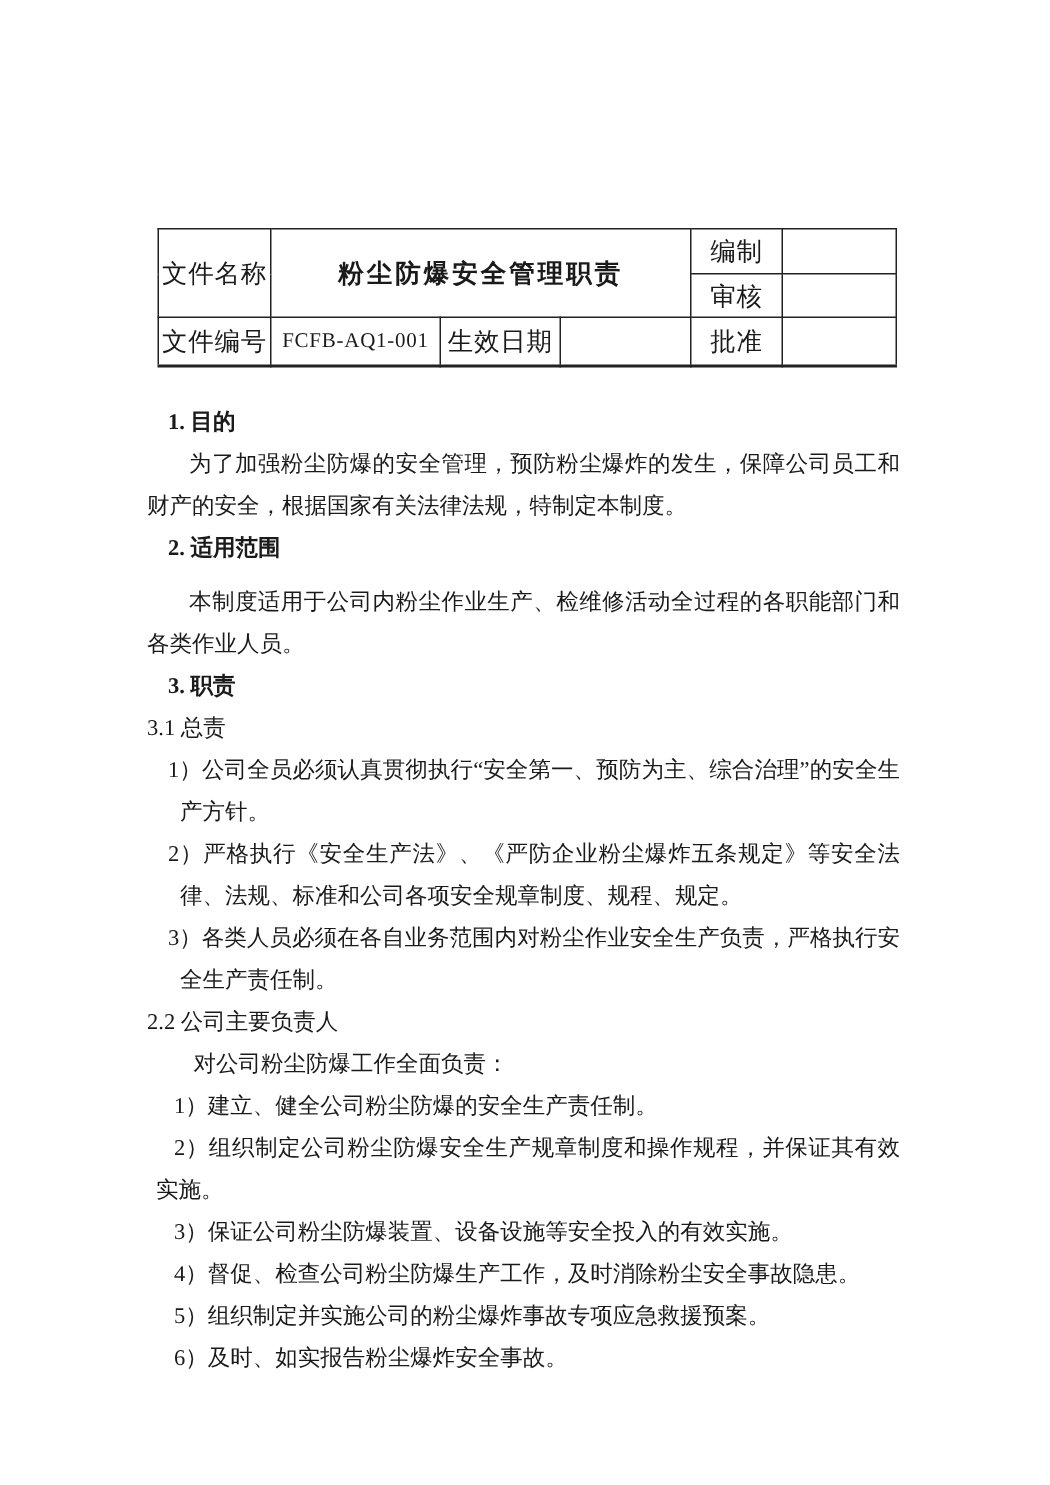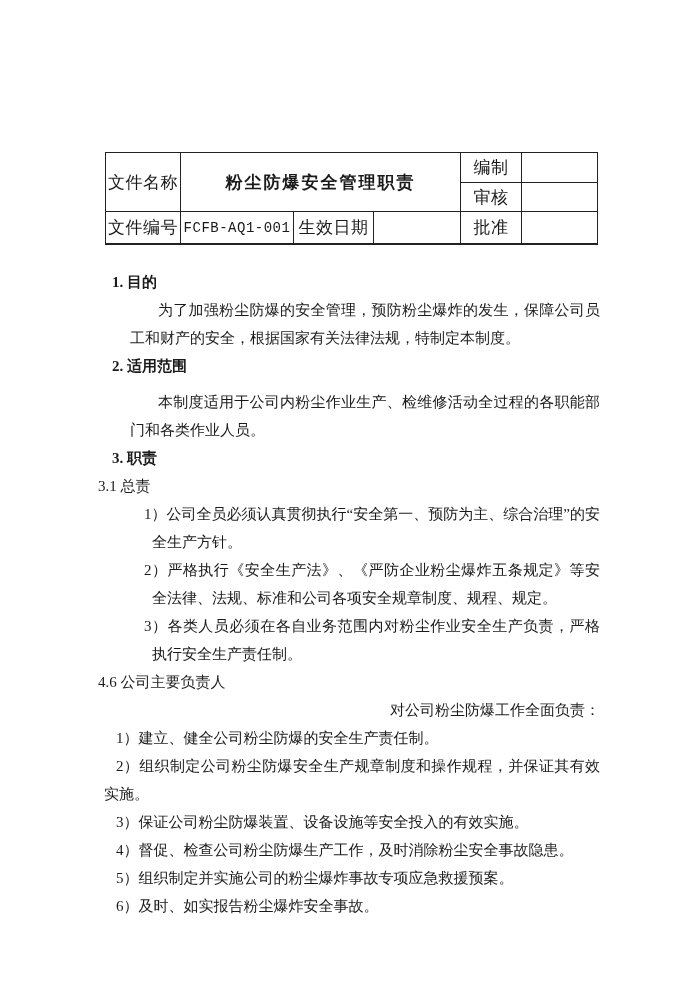--- a/index.html
+++ b/index.html
@@ -29,48 +29,48 @@
     vertical-align: middle;
     font-size: 17px;
     padding: 0;
     letter-spacing: 0.5px;
     overflow: hidden;
     white-space: nowrap;
   }
   .header-table { border: 1px solid #222; border-bottom: 2px solid #222; }
   .header-table tr.r1 td { height: 29px; }
   .header-table tr.r2 td { height: 28px; }
-  .header-table tr.r3 td { height: 31px; font-family: Liberation Mono, monospace; }
+  .header-table tr.r3 td { height: 31px; }
   .header-table td.title-cell {
     font-size: 17px;
     font-weight: bold;
     letter-spacing: 2px;
   }
   .header-table td.code-cell {
     font-size: 14px;
     letter-spacing: 0.5px;
   }
 
   
   .doc-body {
     position: absolute;
     left: 98px;
     top: 268px;
     width: 502px;
     font-size: 15px;
     line-height: 28px;
     text-align: justify;
   }
-  .blk          { text-align: justify; margin-left: 32px; }
+  .blk          { text-align: justify; }
   .blk.heading  { font-weight: bold; margin-left: 14px; text-align: left; }
   .blk.subheading { margin-left: 0; text-align: left; }
   .blk.para     { text-indent: 28px; }
   .blk.spaced   { margin-top: 8px; }
   .blk.list1    { padding-left: 22px; text-indent: -8px; }
-  .blk.intro    { margin-left: 6px; text-align: right; }
+  .blk.intro    { margin-left: 31px; text-align: left; }
   .blk.list2    { margin-left: 6px; text-indent: 12px; }
 </style>
 </head>
 <body>
 
 <div class="page">
 
   <table class="header-table">
     <colgroup>
       <col style="width:75px">
@@ -105,21 +105,21 @@
   <div class="doc-body" id="doc-body">
       <div class="blk heading">1. 目的</div>
       <div class="blk para">为了加强粉尘防爆的安全管理，预防粉尘爆炸的发生，保障公司员工和财产的安全，根据国家有关法律法规，特制定本制度。</div>
       <div class="blk heading">2. 适用范围</div>
       <div class="blk para spaced">本制度适用于公司内粉尘作业生产、检维修活动全过程的各职能部门和各类作业人员。</div>
       <div class="blk heading">3. 职责</div>
       <div class="blk subheading">3.1 总责</div>
       <div class="blk list1">1）公司全员必须认真贯彻执行“安全第一、预防为主、综合治理”的安全生产方针。</div>
       <div class="blk list1">2）严格执行《安全生产法》、《严防企业粉尘爆炸五条规定》等安全法律、法规、标准和公司各项安全规章制度、规程、规定。</div>
       <div class="blk list1">3）各类人员必须在各自业务范围内对粉尘作业安全生产负责，严格执行安全生产责任制。</div>
-      <div class="blk subheading">4.6 公司主要负责人</div>
+      <div class="blk subheading">2.2 公司主要负责人</div>
       <div class="blk intro">对公司粉尘防爆工作全面负责：</div>
       <div class="blk list2">1）建立、健全公司粉尘防爆的安全生产责任制。</div>
       <div class="blk list2">2）组织制定公司粉尘防爆安全生产规章制度和操作规程，并保证其有效实施。</div>
       <div class="blk list2">3）保证公司粉尘防爆装置、设备设施等安全投入的有效实施。</div>
       <div class="blk list2">4）督促、检查公司粉尘防爆生产工作，及时消除粉尘安全事故隐患。</div>
       <div class="blk list2">5）组织制定并实施公司的粉尘爆炸事故专项应急救援预案。</div>
       <div class="blk list2">6）及时、如实报告粉尘爆炸安全事故。</div>
     </div>
 
 </div>

